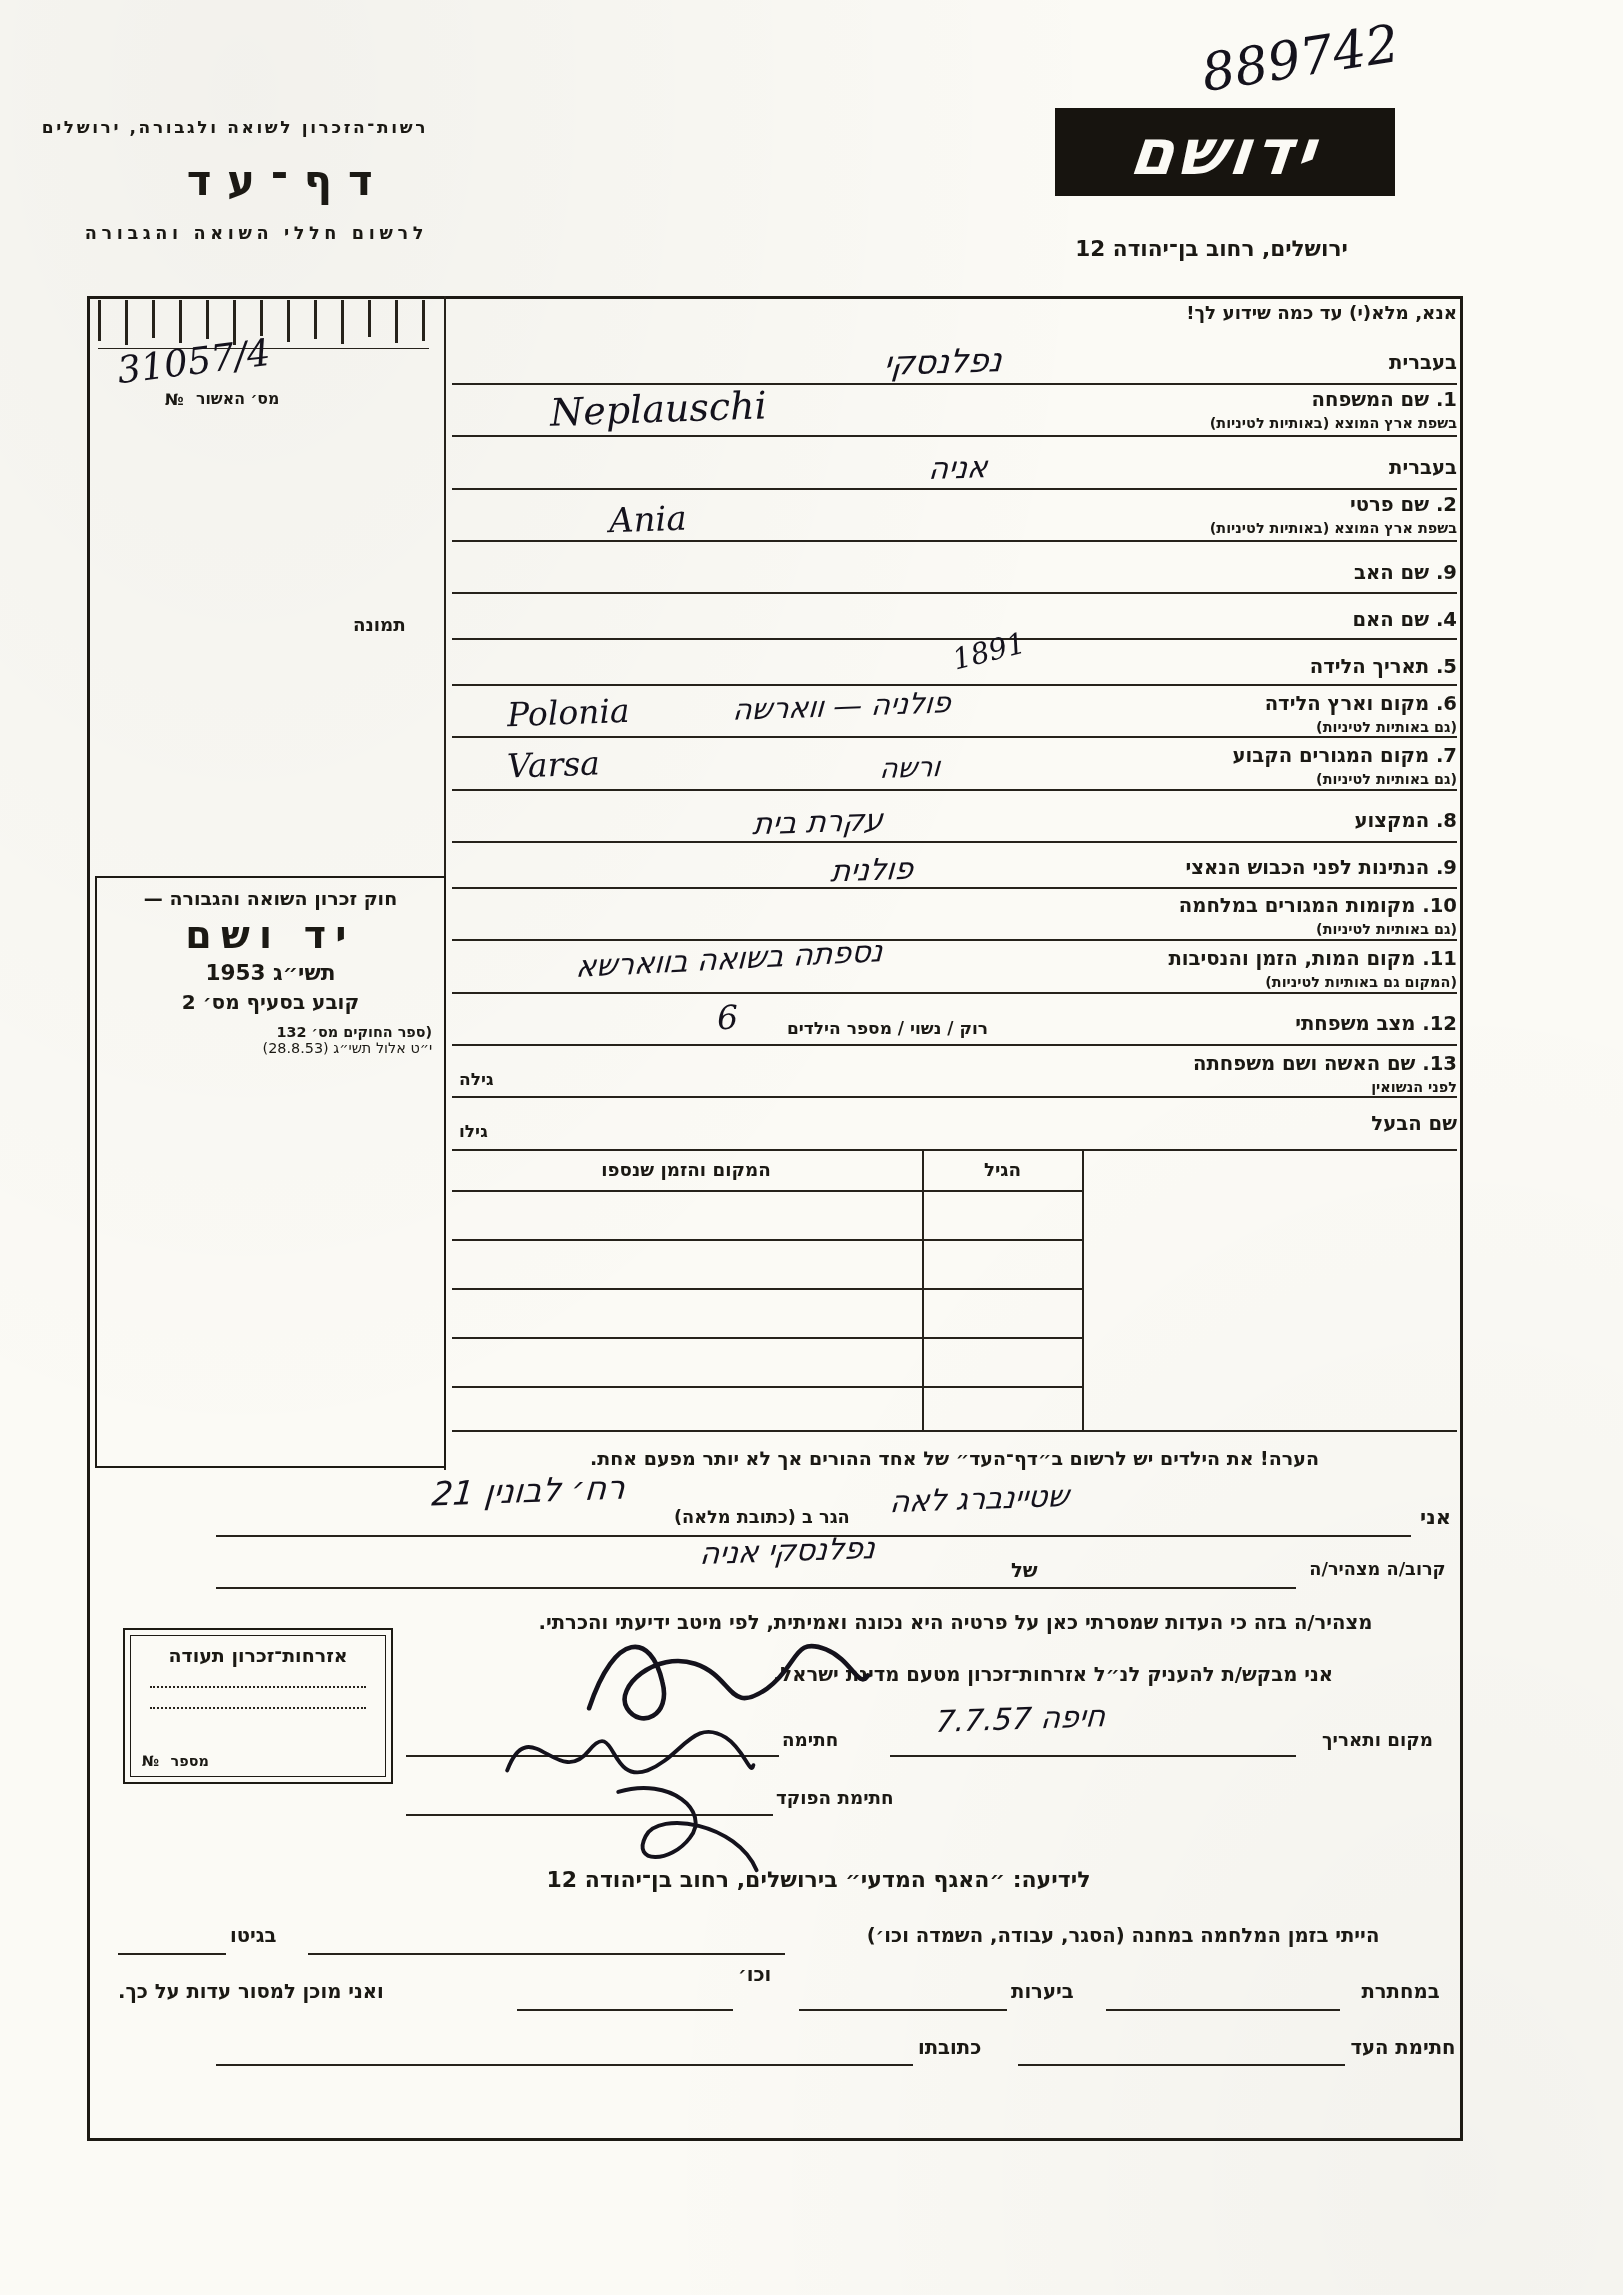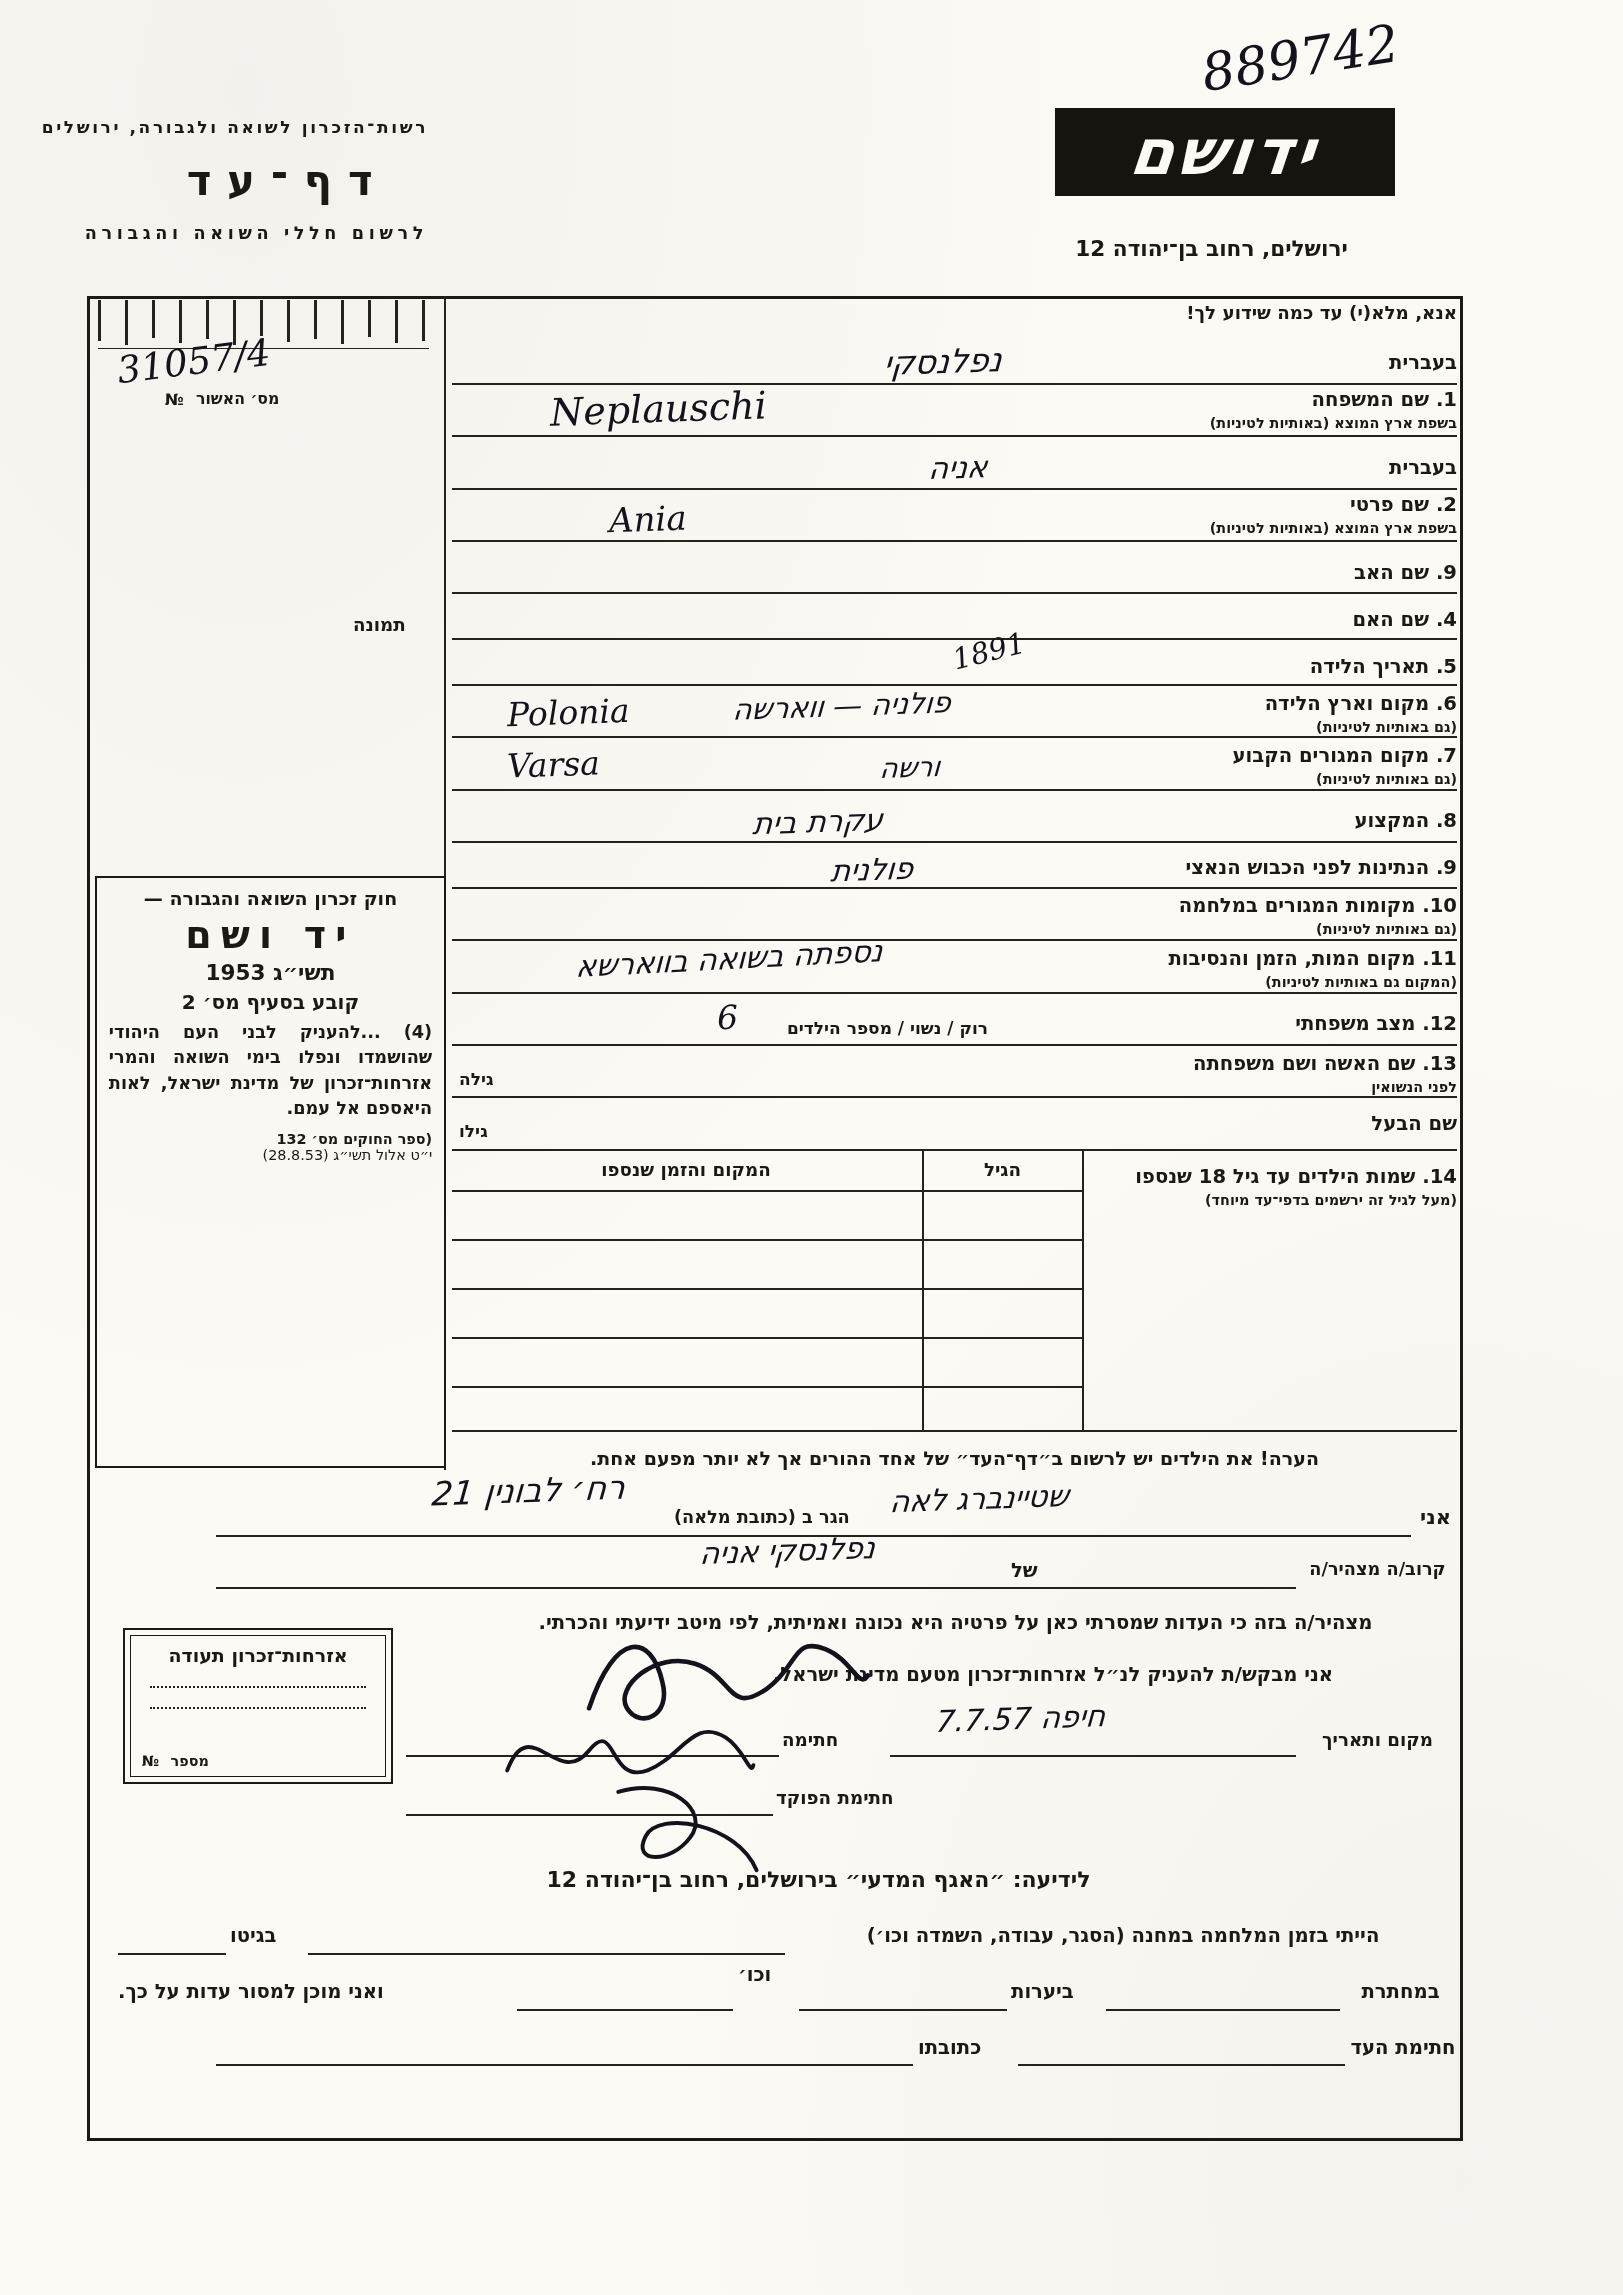--- a/index.html
+++ b/index.html
@@ -77,21 +77,20 @@
   <div class="t" style="left:196px; top:389px; font-size:15.7px;">מס׳ האשור</div>
   <div class="t" style="left:165px; top:390px; font-size:15.7px; direction:ltr;">№</div>
 
   <div class="t" style="left:353px; top:614px; font-size:18.3px;">תמונה</div>
 
   <div class="lawbox">
     <div class="c" style="font-size:19px; font-weight:700;">חוק זכרון השואה והגבורה —</div>
     <div class="c" style="font-size:38px; font-weight:700; letter-spacing:9.2px; margin-top:3.9px;">יד ושם</div>
     <div class="c" style="font-size:21.6px; font-weight:700; margin-top:2.6px;">תשי״ג 1953</div>
     <div class="c" style="font-size:20px; font-weight:700; margin-top:5.2px;">קובע בסעיף מס׳ 2</div>
-    <div class="wrap" style="font-size:17.7px; font-weight:700; line-height:1.42; margin-top:6.5px; text-align:justify;">(4) ...להעניק לבני העם היהודי שהושמדו ונפלו בימי השואה והמרי אזרחות־זכרון של מדינת ישראל, לאות היאספם אל עמם.</div>
     <div style="font-size:14.4px; font-weight:700; margin-top:10.5px;">(ספר החוקים מס׳ 132</div>
     <div style="font-size:14.4px; font-weight:400;">י״ט אלול תשי״ג (28.8.53)</div>
   </div>
 
   <div class="certbox">
     <div class="certinner">
       <div class="c" style="font-size:19px; font-weight:700;">אזרחות־זכרון  תעודה</div>
       <div class="dotline"></div>
       <div class="dotline"></div>
       <div style="position:absolute; left:10.5px; bottom:6.5px; font-size:14.4px; font-weight:700; direction:ltr;">
@@ -189,24 +188,20 @@
   <div class="hwl" style="left:952px; top:634px; font-size:29px; transform:rotate(-14deg);">1891</div>
   <div class="hw" style="left:733px; top:689px; font-size:29px;">פולניה — ווארשה</div>
   <div class="hwl" style="left:507px; top:693px; font-size:33px;">Polonia</div>
   <div class="hwl" style="left:507px; top:745px; font-size:33px;">Varsa</div>
   <div class="hw" style="left:880px; top:751px; font-size:27.5px;">ורשה</div>
   <div class="hw" style="left:753px; top:804px; font-size:30px;">עקרת בית</div>
   <div class="hw" style="left:831px; top:852px; font-size:30px;">פולנית</div>
   <div class="hw" style="left:576px; top:941px; font-size:30px; transform:rotate(-3deg) skewX(-7deg);">נספתה בשואה בווארשא</div>
   <div class="hwl" style="left:717px; top:998px; font-size:33px;">6</div>
 
-  <div class="lblk" style="top:1166px;">
-    <div class="lbl-main">14. שמות הילדים עד גיל 18 שנספו</div>
-    <div class="lbl-sub">(מעל לגיל זה ירשמים בדפי־עד מיוחד)</div>
-  </div>
   <div class="t c" style="left:923px; top:1159px; width:159px; font-size:18.3px;">הגיל</div>
   <div class="t c" style="left:452px; top:1159px; width:468px; font-size:18.3px;">המקום והזמן שנספו</div>
   <div class="vln" style="left:922px; top:1149px; height:281px;"></div>
   <div class="vln" style="left:1082px; top:1149px; height:281px;"></div>
   <div class="ln" style="left:452px; top:1190px; width:630px;"></div>
   <div class="ln" style="left:452px; top:1239px; width:630px;"></div>
   <div class="ln" style="left:452px; top:1288px; width:630px;"></div>
   <div class="ln" style="left:452px; top:1337px; width:630px;"></div>
   <div class="ln" style="left:452px; top:1386px; width:630px;"></div>
   <div class="ln" style="left:452px; top:1430px; width:1005px;"></div>

